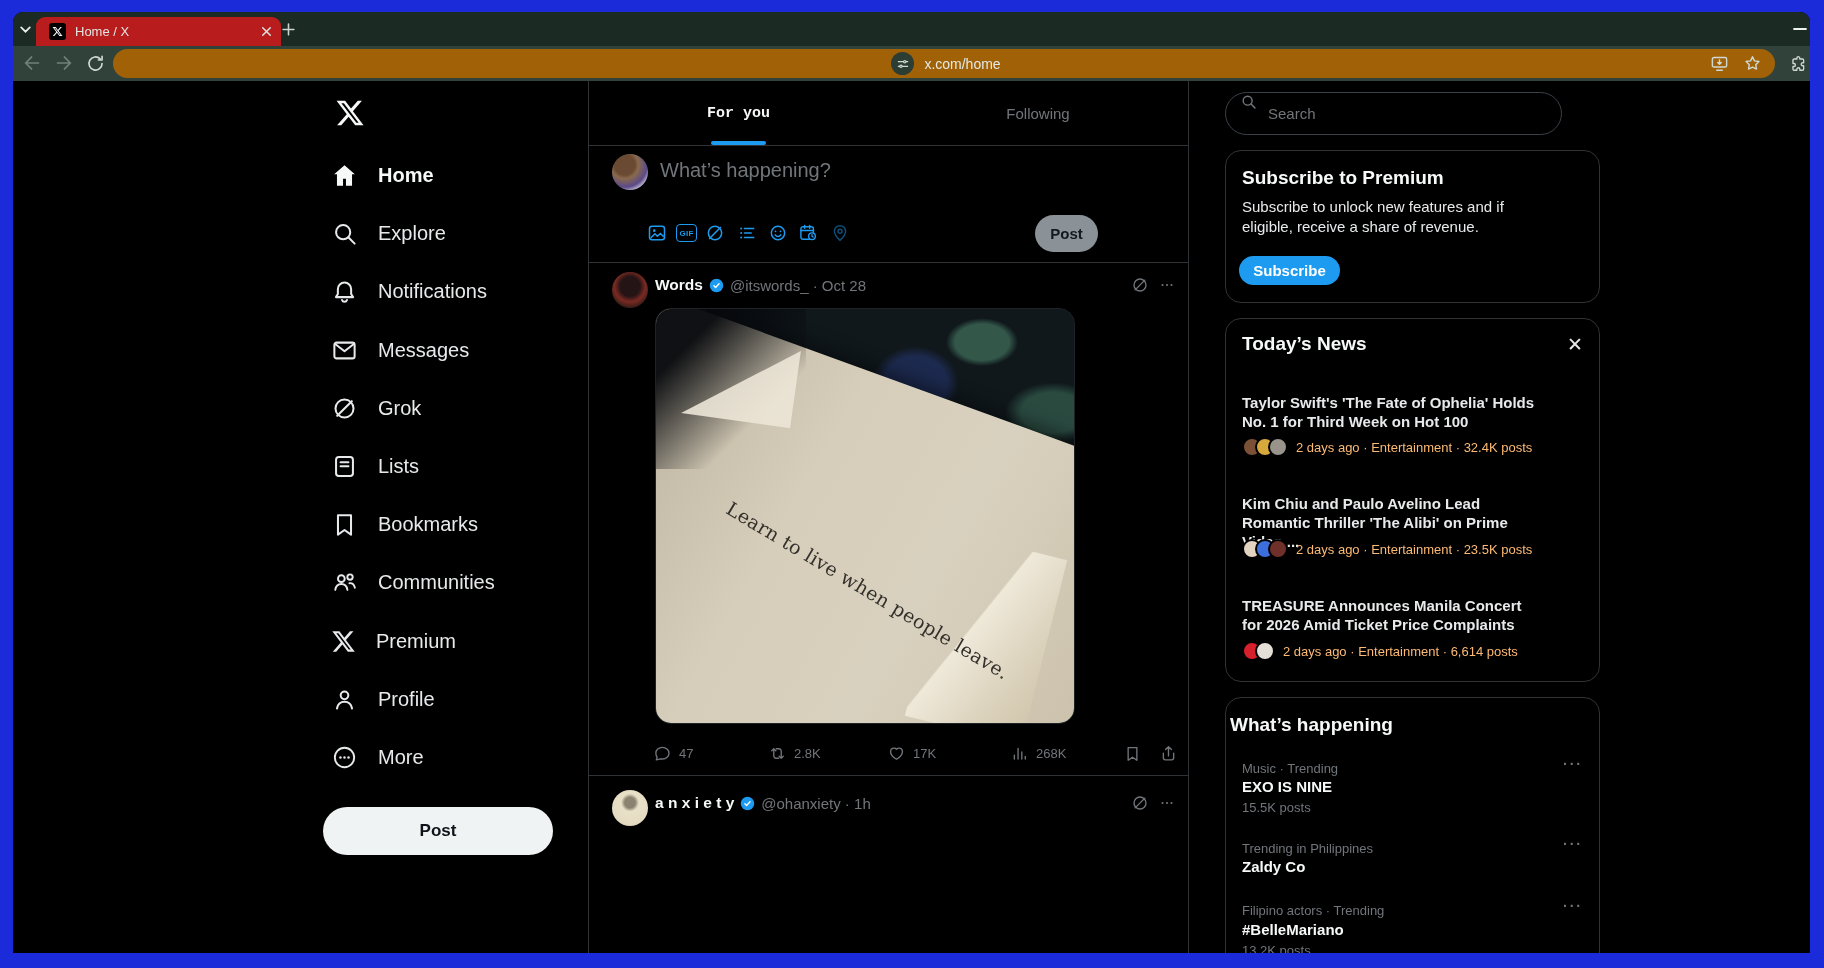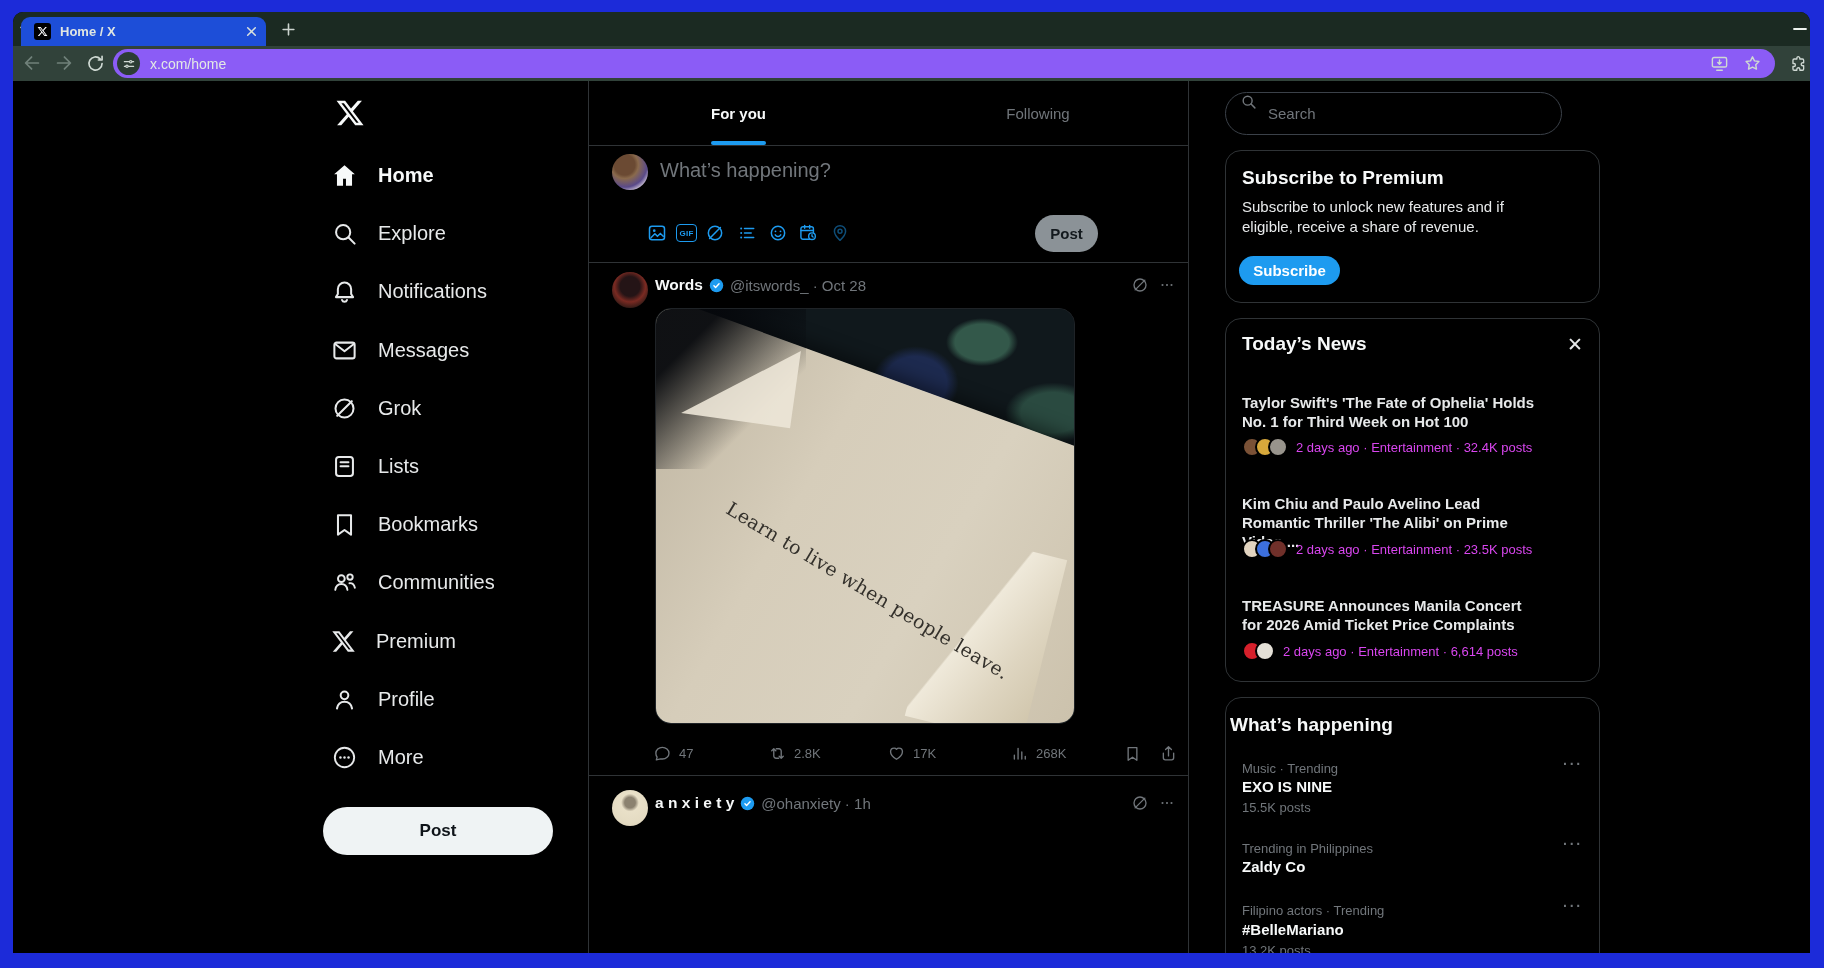--- a/index.html
+++ b/index.html
@@ -4,49 +4,49 @@
 <style>
   * { margin:0; padding:0; box-sizing:border-box; }
   html,body { width:1824px; height:968px; }
   body { font-family:"Liberation Sans", sans-serif; background:#1c2bd9; position:relative; overflow:hidden; }
   .abs { position:absolute; }
 
   
   .window { position:absolute; left:13px; top:12px; width:1797px; height:941px;
             border-radius:10px 10px 0 0; overflow:hidden; background:#000; }
   .tabstrip { position:relative; height:34px; background:#1b2a22; }
-  .tab { position:absolute; left:8px; top:5px; width:245px; height:29px; background:#1d4ed8;
-         border-radius:9px 9px 0 0; display:flex; align-items:center; padding:0 8px 0 13px;font-weight:bold; }
+  .tab { position:absolute; left:23px; top:5px; width:245px; height:29px; background:#b91c1c;
+         border-radius:9px 9px 0 0; display:flex; align-items:center; padding:0 8px 0 13px; }
   .tab-title { font-size:13px; color:#e0e6e2; margin-left:9px; flex:1; white-space:nowrap; overflow:hidden; }
   .favicon { width:17px; height:17px; background:#000; border-radius:3px; display:flex; align-items:center; justify-content:center; }
   .chrome-ic { color:#cfd9d3; }
   .dim-ic { color:#70817a; }
   .toolbar { position:relative; height:35px; background:#31423a; }
-  .urlpill { position:absolute; left:100px; top:3px; width:1662px; height:29px; background:#8b5cf6;
-             border-radius:15px; display:flex; align-items:center; }
+  .urlpill { position:absolute; left:100px; top:3px; width:1662px; height:29px; background:#a16207;
+             border-radius:15px; display:flex; align-items:center;justify-content:center; }
   .site-chip { width:23px; height:23px; border-radius:50%; background:#2c3d34; margin-left:4px;
                display:flex; align-items:center; justify-content:center; }
   .url-text { font-size:14px; color:#e3e9e5; margin-left:10px; }
 
   
   .page { position:absolute; left:13px; top:81px; width:1797px; height:872px; background:#000;
           overflow:hidden; color:#e7e9ea; }
   .vdiv { position:absolute; top:0; bottom:0; width:1px; background:#2f3336; }
   .hdiv { position:absolute; height:1px; background:#2f3336; }
 
   .nav-row { position:absolute; left:318px; width:245px; height:58px; display:flex; align-items:center;
              gap:20px; cursor:pointer; }
   .nav-label { font-size:20px; color:#e7e9ea; }
   .nav-label.active { font-weight:700; color:#f7f9f9; }
   .side-post { position:absolute; left:310px; top:726px; width:230px; height:48px; border-radius:24px;
                background:#eff3f4; color:#0f1419; font-size:17px; font-weight:700;
                display:flex; align-items:center; justify-content:center; cursor:pointer; }
 
   .feed-tab { position:absolute; top:0; height:64px; display:flex; align-items:center; justify-content:center; cursor:pointer; }
-  .feed-tab .lbl-active { font-size:15px; font-weight:700; color:#f7f9f9; }
+  .feed-tab .lbl-active { font-size:15px; font-weight:700; color:#f7f9f9;font-family:Liberation Mono, monospace; }
   .feed-tab .lbl { font-size:15px; color:#71767b; }
   .tab-underline { position:absolute; left:698px; top:60px; width:55px; height:4px; border-radius:2px; background:#1d9bf0; }
 
   .avatar { position:absolute; width:36px; height:36px; border-radius:50%; }
   .av-compose { background:radial-gradient(circle at 35% 30%, #6b4a33 0 30%, #8a6a4c 40%, #5a4a8a 65%, #cfc4d8 80%, #3a2f55 100%); }
   .av-words   { background:radial-gradient(circle at 50% 40%, #241416 0 35%, #7a2a22 55%, #3a1d18 75%, #12090a 100%); }
   .av-anx     { background:radial-gradient(circle at 50% 35%, #8c8270 0 18%, #e9e0c8 30%, #e4dbc2 70%, #d8cdb2 100%); }
 
   .placeholder { font-size:20px; color:#71767b; }
   .compose-ic { position:absolute; width:20px; height:20px; color:#1d9bf0; cursor:pointer; }
@@ -103,21 +103,21 @@
                      margin-left:11px; width:260px; font-family:"Liberation Sans", sans-serif; }
   .searchbox input::placeholder { color:#71767b; }
   .card { position:absolute; left:1212px; width:375px; border:1px solid #2f3336; border-radius:16px; background:#000; }
   .card-h { font-size:19px; font-weight:800; color:#f7f9f9; }
   .prem-body { font-size:15px; line-height:20px; color:#e7e9ea; }
   .subscribe-btn { position:absolute; left:13px; top:105px; width:101px; height:29px; border-radius:15px;
                    background:#1d9bf0; color:#fff; font-size:15px; font-weight:700;
                    display:flex; align-items:center; justify-content:center; cursor:pointer; }
   .news-title { position:absolute; left:16px; width:300px; font-size:15px; font-weight:700; line-height:19px; color:#e7e9ea; cursor:pointer; }
   .news-meta-row { position:absolute; left:16px; display:flex; align-items:center; }
-  .news-meta { font-size:13px; color:#d946ef; margin-left:8px; }
+  .news-meta { font-size:13px; color:#fdba74; margin-left:8px; }
   .mini-av { width:20px; height:20px; border-radius:50%; border:2px solid #000; }
   .mini-av + .mini-av { margin-left:-7px; }
   .trend-cat { position:absolute; left:16px; font-size:13px; color:#71767b; }
   .trend-title { position:absolute; left:16px; font-size:15px; font-weight:800; color:#f7f9f9; }
   .trend-posts { position:absolute; left:16px; font-size:13px; color:#71767b; }
   .dots { color:#71767b; letter-spacing:2px; font-weight:700; font-size:14px; cursor:pointer; }
   .news-close { position:absolute; right:16px; top:14px; font-size:19px; color:#e7e9ea; cursor:pointer; }
 </style>
 </head>
 <body>

